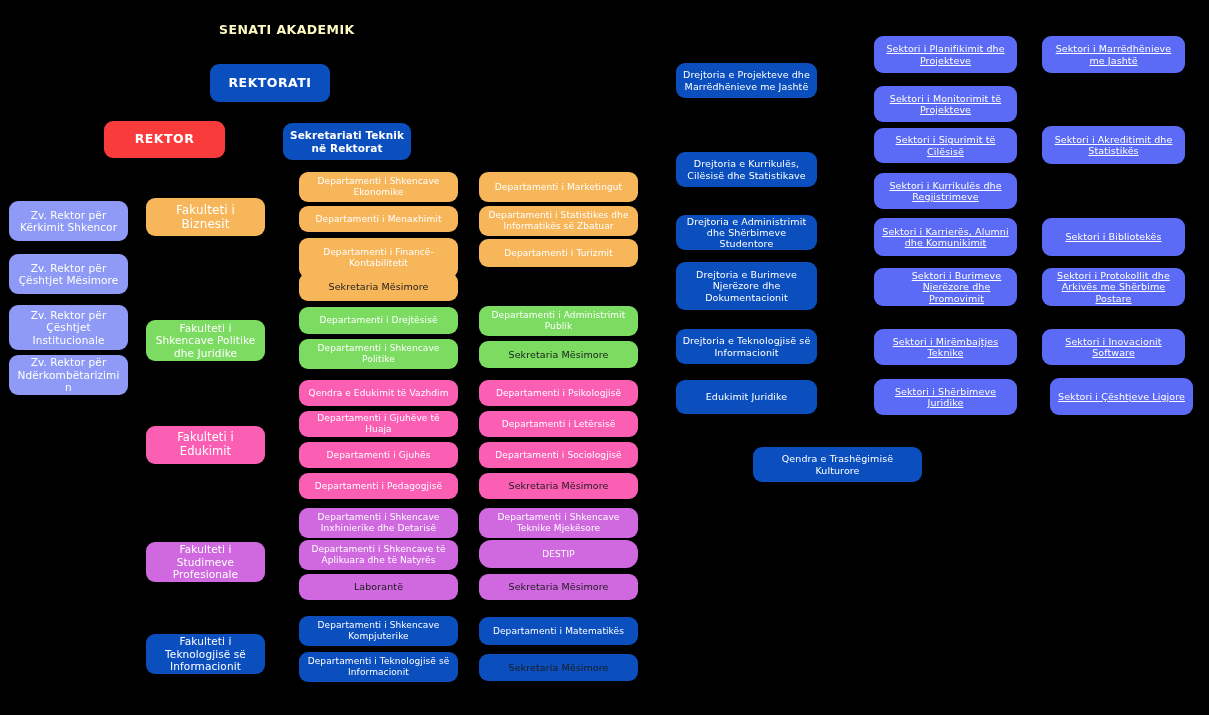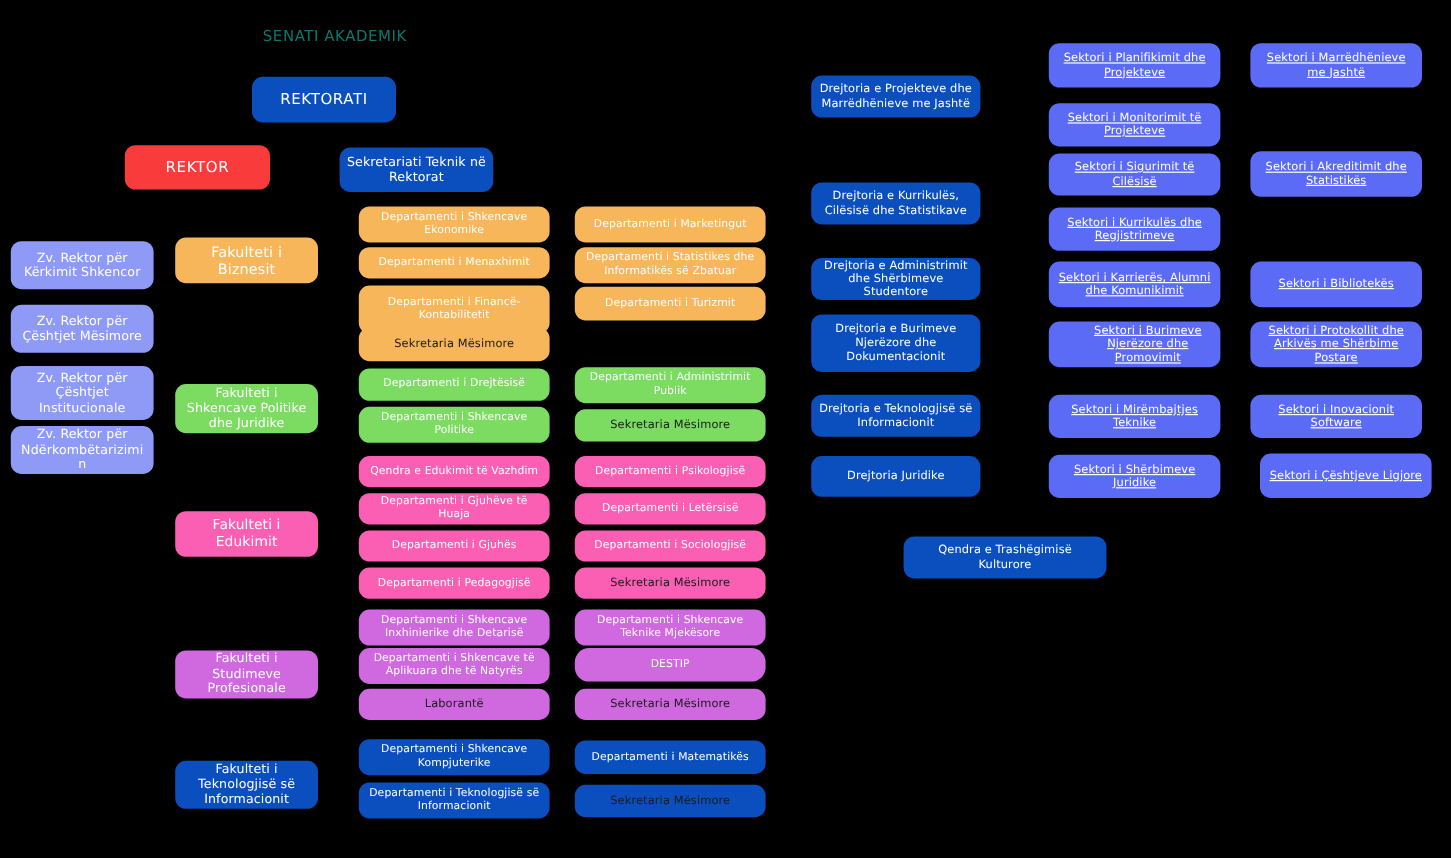--- a/index.html
+++ b/index.html
@@ -40,26 +40,26 @@
   .c-red      { background: #FA3B3B; color: #ffffff; }
   .c-periwink { background: #5C6BF5; color: #ffffff; text-decoration: underline; }
   .c-periwink-soft { background: #8E9AF5; color: #ffffff; }
   .c-orange   { background: #F7B65A; color: #ffffff; }
   .c-green    { background: #7BDC61; color: #ffffff; }
   .c-pink     { background: #FB5FB4; color: #ffffff; }
   .c-violet   { background: #D069E0; color: #ffffff; }
 
   .dark-text { color: #1b1b1b; }
 
-  .bold { font-weight: 400; justify-content: center; }
+  .bold { font-weight: 700; justify-content: center; }
 
   .title-txt {
     position: absolute;
-    color: #0f766e;
-    font-weight: 400;
+    color: #fef9c3;
+    font-weight: 700;
     font-size: 12.5px;
     letter-spacing: 0.45px;
     white-space: nowrap;
   }
 </style>
 </head>
 <body>
 
 <div id="canvas">
 
@@ -212,21 +212,21 @@
   <div class="node c-navy" style="left:676px; top:215px; width:141px; height:35px; font-size:9.5px;">
     <span>Drejtoria e Administrimit dhe Shërbimeve Studentore</span>
   </div>
   <div class="node c-navy" style="left:676px; top:262px; width:141px; height:48px; font-size:9.5px;">
     <span>Drejtoria e Burimeve Njerëzore dhe Dokumentacionit</span>
   </div>
   <div class="node c-navy" style="left:676px; top:329px; width:141px; height:35px; font-size:9.5px;">
     <span>Drejtoria e Teknologjisë së Informacionit</span>
   </div>
   <div class="node c-navy" style="left:676px; top:380px; width:141px; height:34px; font-size:9.5px;">
-    <span>Drejtoria Juridike</span>
+    <span>Edukimit Juridike</span>
   </div>
 
   <div class="node c-navy" style="left:753px; top:447px; width:169px; height:35px; font-size:9.5px;">
     <span>Qendra e Trashëgimisë Kulturore</span>
   </div>
 
   <div class="node c-periwink" style="left:874px; top:36px; width:143px; height:37px; font-size:9.5px;">
     <span>Sektori i Planifikimit dhe Projekteve</span>
   </div>
   <div class="node c-periwink" style="left:874px; top:86px; width:143px; height:36px; font-size:9.5px;">

